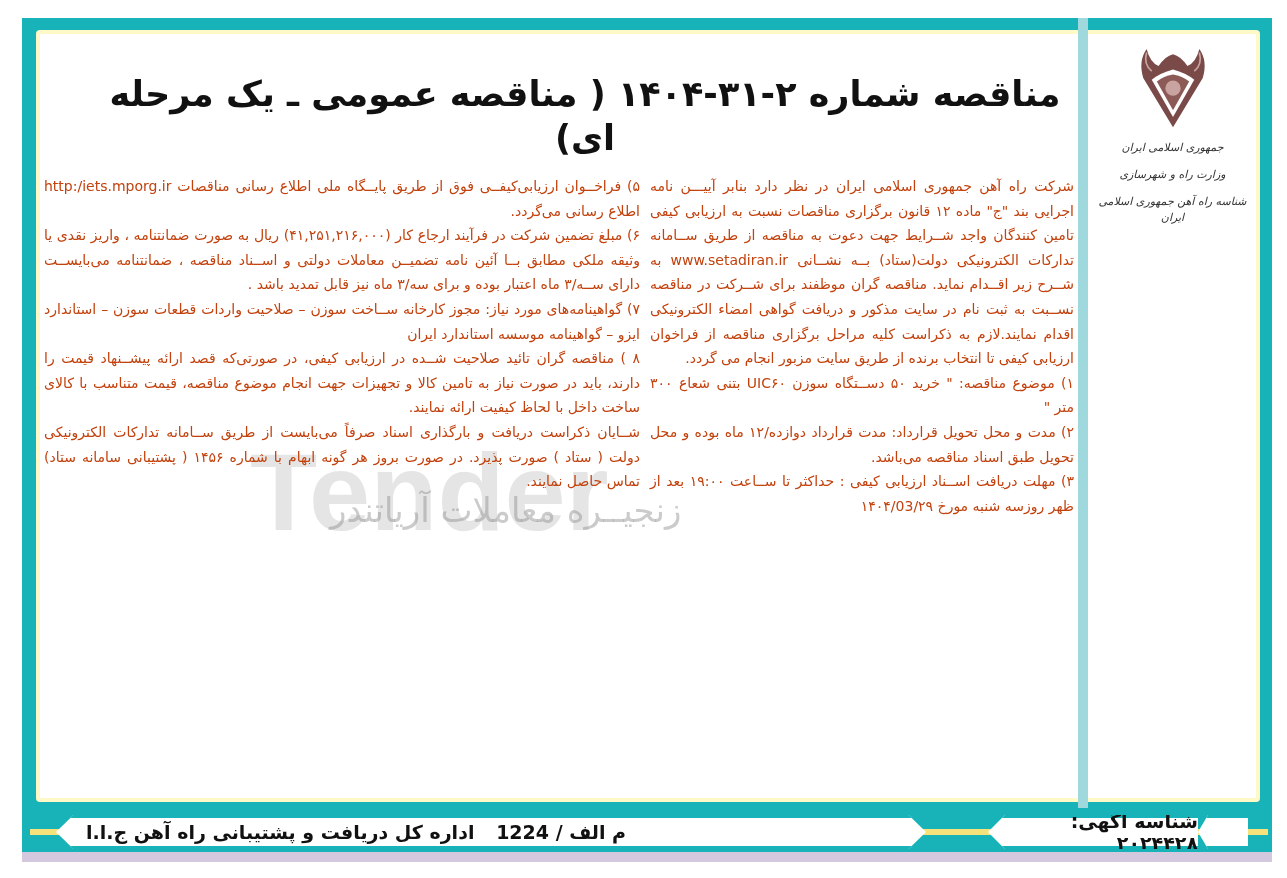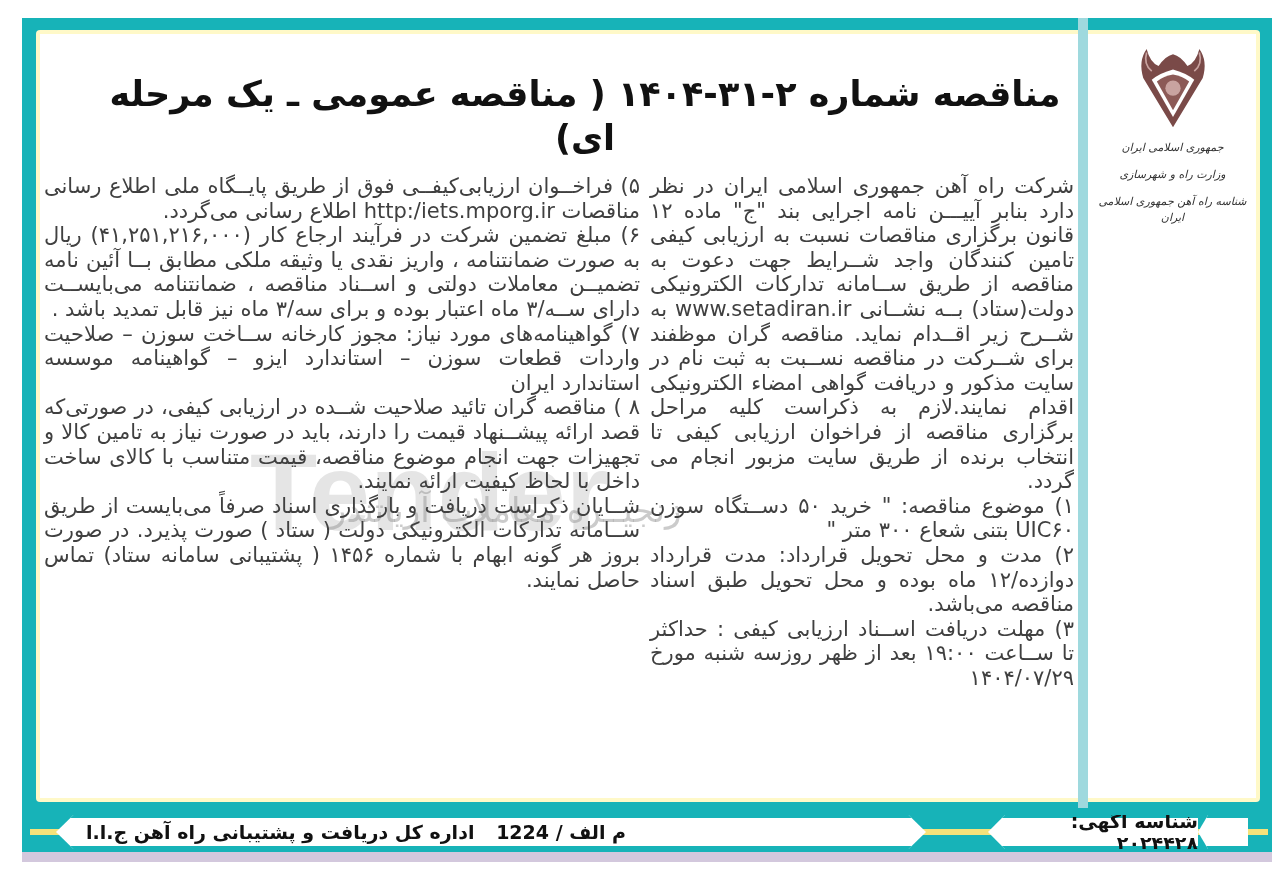--- a/index.html
+++ b/index.html
@@ -8,21 +8,21 @@
   .frame-bottom-shade { position:absolute; left:22px; top:852px; width:1250px; height:10px; background:#d3c8dd; }
   .inner { position:absolute; left:36px; top:30px; width:1224px; height:772px; background:#fff9c8; border-radius:4px; }
   .paper { position:absolute; left:40px; top:34px; width:1216px; height:764px; background:#ffffff; }
   .divider-strip { position:absolute; left:1078px; top:18px; width:10px; height:790px; background:#9fd9de; }
   .logo-panel { position:absolute; left:1090px; top:36px; width:165px; height:190px; display:flex; flex-direction:column; align-items:center; }
   .logo-emblem { width:90px; height:100px; margin-top:8px; }
   .logo-text { font-family:"DejaVu Serif", serif; font-size:11px; line-height:16px; color:#333; text-align:center; direction:rtl; font-style:italic;margin-top:11px; }
   .title { position:absolute; left:100px; top:72px; width:970px; direction:rtl; text-align:center; font-weight:bold; color:#111; }
   .title .l1 { font-size:35px; line-height:44px; letter-spacing:-1px; }
   .title .l2 { font-size:35px; line-height:44px; letter-spacing:-1px; }
-  .col { position:absolute; direction:rtl; text-align:justify; color:#404040; font-size:21px; line-height:24.6px; }
+  .col { position:absolute; direction:rtl; text-align:justify; color:#c2410c; font-size:14px; line-height:24.6px; }
   .col p { margin:0; }
   .col-right { left:650px; top:174px; width:424px; }
   .col-left { left:44px; top:174px; width:596px; }
   .watermark { position:absolute; left:250px; top:420px; width:800px; height:120px; color:rgba(150,150,150,0.25); font-size:110px; font-weight:bold; font-family:"Liberation Sans", sans-serif; pointer-events:none;margin-top:8px; }
   .watermark-sub { position:absolute; left:330px; top:490px; color:rgba(140,140,140,0.45); font-size:34px; letter-spacing:14px; direction:rtl; pointer-events:none; }
   .footer { position:absolute; left:30px; top:812px; width:1238px; height:40px; }
   .footer .seg { position:absolute; top:3px; height:34px; background:#ffffff; border-top:3px solid #17b3b8; border-bottom:3px solid #17b3b8; display:flex; align-items:center; justify-content:center; font-weight:bold; font-size:19px; direction:rtl; color:#111; box-sizing:border-box; }
   .footer .band { position:absolute; top:0; height:40px; background:#17b3b8; }
   .footer .yellow { position:absolute; height:6px; background:#f5e27a; }
 </style>
@@ -52,21 +52,21 @@
   <div class="l2">مناقصه شماره ۲-۳۱-۱۴۰۴ ( مناقصه عمومی ـ یک مرحله ای)</div>
 </div>
 
 <div class="watermark">Tender</div>
 <div class="watermark-sub">زنجیــره معاملات آریاتندر</div>
 
 <div class="col col-right">
   <p>شرکت راه آهن جمهوری اسلامی ایران در نظر دارد بنابر آییـــن نامه اجرایی بند "ج" ماده ۱۲ قانون برگزاری مناقصات نسبت به ارزیابی کیفی تامین کنندگان واجد شــرایط جهت دعوت به مناقصه از طریق ســامانه تدارکات الکترونیکی دولت(ستاد) بــه نشــانی www.setadiran.ir به شــرح زیر اقــدام نماید. مناقصه گران موظفند برای شــرکت در مناقصه نســبت به ثبت نام در سایت مذکور و دریافت گواهی امضاء الکترونیکی اقدام نمایند.لازم به ذکراست کلیه مراحل برگزاری مناقصه از فراخوان ارزیابی کیفی تا انتخاب برنده از طریق سایت مزبور انجام می گردد.</p>
   <p>۱) موضوع مناقصه: " خرید ۵۰ دســتگاه سوزن UIC۶۰ بتنی شعاع ۳۰۰ متر "</p>
   <p>۲) مدت و محل تحویل قرارداد: مدت قرارداد دوازده/۱۲ ماه بوده و محل تحویل طبق اسناد مناقصه می‌باشد.</p>
-  <p>۳) مهلت دریافت اســناد ارزیابی کیفی : حداکثر تا ســاعت ۱۹:۰۰ بعد از ظهر روزسه شنبه مورخ ۱۴۰۴/۰۷/۲۹</p>
+  <p>۳) مهلت دریافت اســناد ارزیابی کیفی : حداکثر تا ســاعت ۱۹:۰۰ بعد از ظهر روزسه شنبه مورخ ۱۴۰۴/03/۲۹</p>
 </div>
 
 <div class="col col-left">
   <p>۵) فراخــوان ارزیابی‌کیفــی فوق از طریق پایــگاه ملی اطلاع رسانی مناقصات http:/iets.mporg.ir اطلاع رسانی می‌گردد.</p>
   <p>۶) مبلغ تضمین شرکت در فرآیند ارجاع کار (۴۱,۲۵۱,۲۱۶,۰۰۰) ریال به صورت ضمانتنامه ، واریز نقدی یا وثیقه ملکی مطابق بــا آئین نامه تضمیــن معاملات دولتی و اســناد مناقصه ، ضمانتنامه می‌بایســت دارای ســه/۳ ماه اعتبار بوده و برای سه/۳ ماه نیز قابل تمدید باشد .</p>
   <p>۷) گواهینامه‌های مورد نیاز: مجوز کارخانه ســاخت سوزن – صلاحیت واردات قطعات سوزن – استاندارد ایزو – گواهینامه موسسه استاندارد ایران</p>
   <p>۸ ) مناقصه گران تائید صلاحیت شــده در ارزیابی کیفی، در صورتی‌که قصد ارائه پیشــنهاد قیمت را دارند، باید در صورت نیاز به تامین کالا و تجهیزات جهت انجام موضوع مناقصه، قیمت متناسب با کالای ساخت داخل با لحاظ کیفیت ارائه نمایند.</p>
   <p>شــایان ذکراست دریافت و بارگذاری اسناد صرفاً می‌بایست از طریق ســامانه تدارکات الکترونیکی دولت ( ستاد ) صورت پذیرد. در صورت بروز هر گونه ابهام با شماره ۱۴۵۶ ( پشتیبانی سامانه ستاد) تماس حاصل نمایند.</p>
 </div>
 

